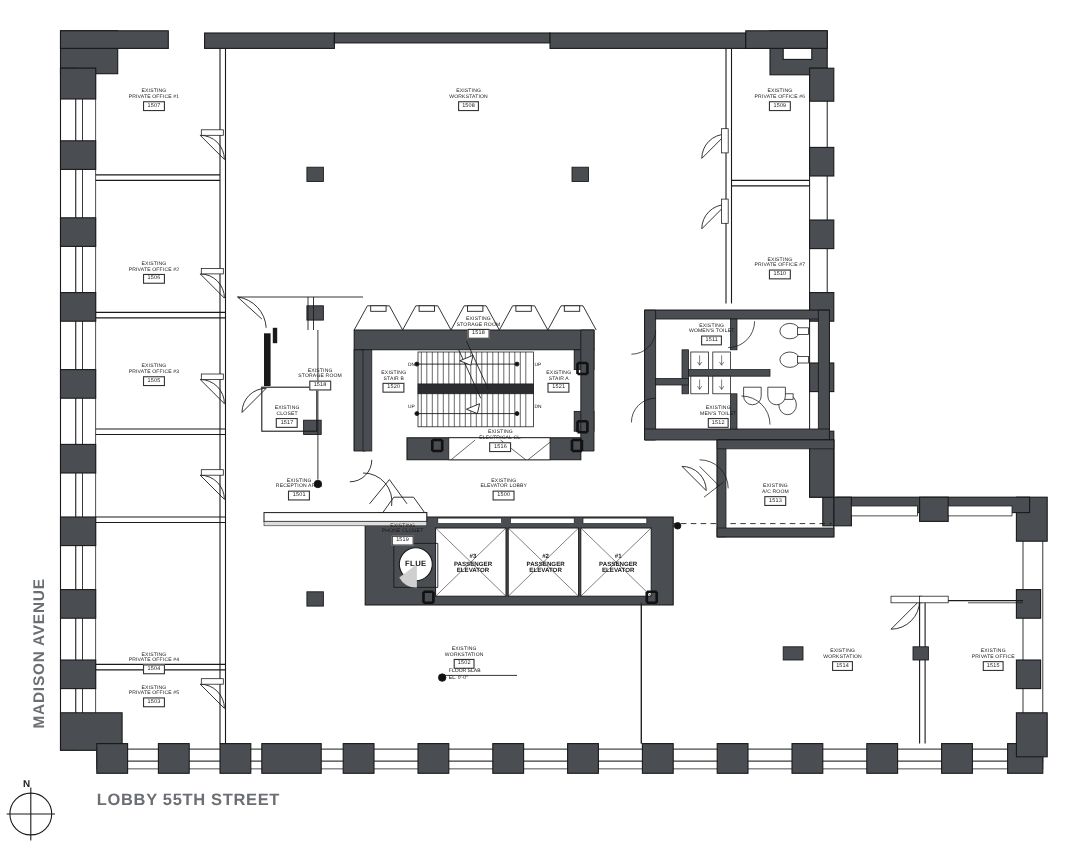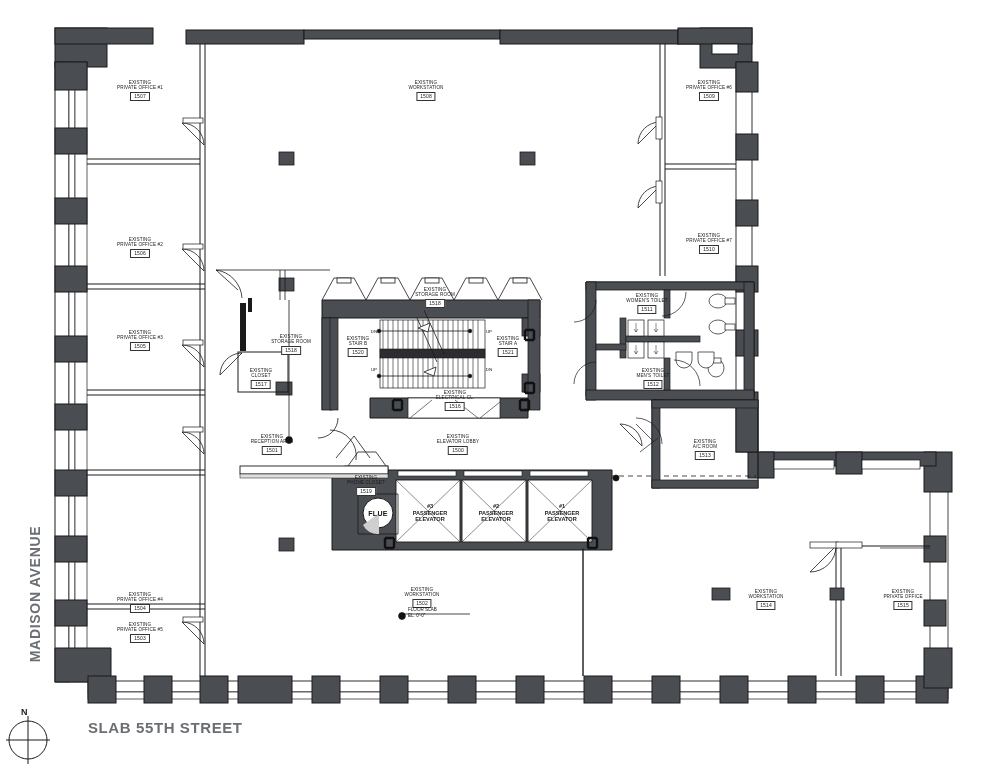--- a/index.html
+++ b/index.html
@@ -423,21 +423,21 @@
     <div class="lbl" style="left: 903px; top: 589px;"><span class="l1">EXISTING</span><span class="l2">PRIVATE OFFICE</span><span class="num">1515</span></div>
     <div class="elevtxt" style="left: 430px; top: 513px;"><span>#3</span><br><span>PASSENGER</span><br><span>ELEVATOR</span></div>
     <div class="elevtxt" style="left: 496px; top: 513px;"><span>#2</span><br><span>PASSENGER</span><br><span>ELEVATOR</span></div>
     <div class="elevtxt" style="left: 562px; top: 513px;"><span>#1</span><br><span>PASSENGER</span><br><span>ELEVATOR</span></div>
     <div style="position: absolute; font-size: 4.4px; color: rgb(17, 17, 17); transform: translate(-50%, -50%); left: 374px; top: 331px;">DN</div>
     <div style="position: absolute; font-size: 4.4px; color: rgb(17, 17, 17); transform: translate(-50%, -50%); left: 489px; top: 331px;">UP</div>
     <div style="position: absolute; font-size: 4.4px; color: rgb(17, 17, 17); transform: translate(-50%, -50%); left: 374px; top: 369px;">UP</div>
     <div style="position: absolute; font-size: 4.4px; color: rgb(17, 17, 17); transform: translate(-50%, -50%); left: 489px; top: 369px;">DN</div>
   </div>
 
-<div class="street" id="street-bottom">SLAB 55TH   STREET</div>
+<div class="street" id="street-bottom">LOBBY 55TH   STREET</div>
 <div class="street" id="street-left">MADISON AVENUE</div>
 <div id="north-n">N</div>
 <div id="flue-txt" style="left:378px;top:513px;">FLUE</div>
 
 <div class="slabnote" id="slabnote" style="left: 408px; top: 607px;">
   <span class="s1">FLOOR SLAB</span><br>
   <span class="s2">EL. 0'-0"</span>
 </div>
 
 </body></html>

